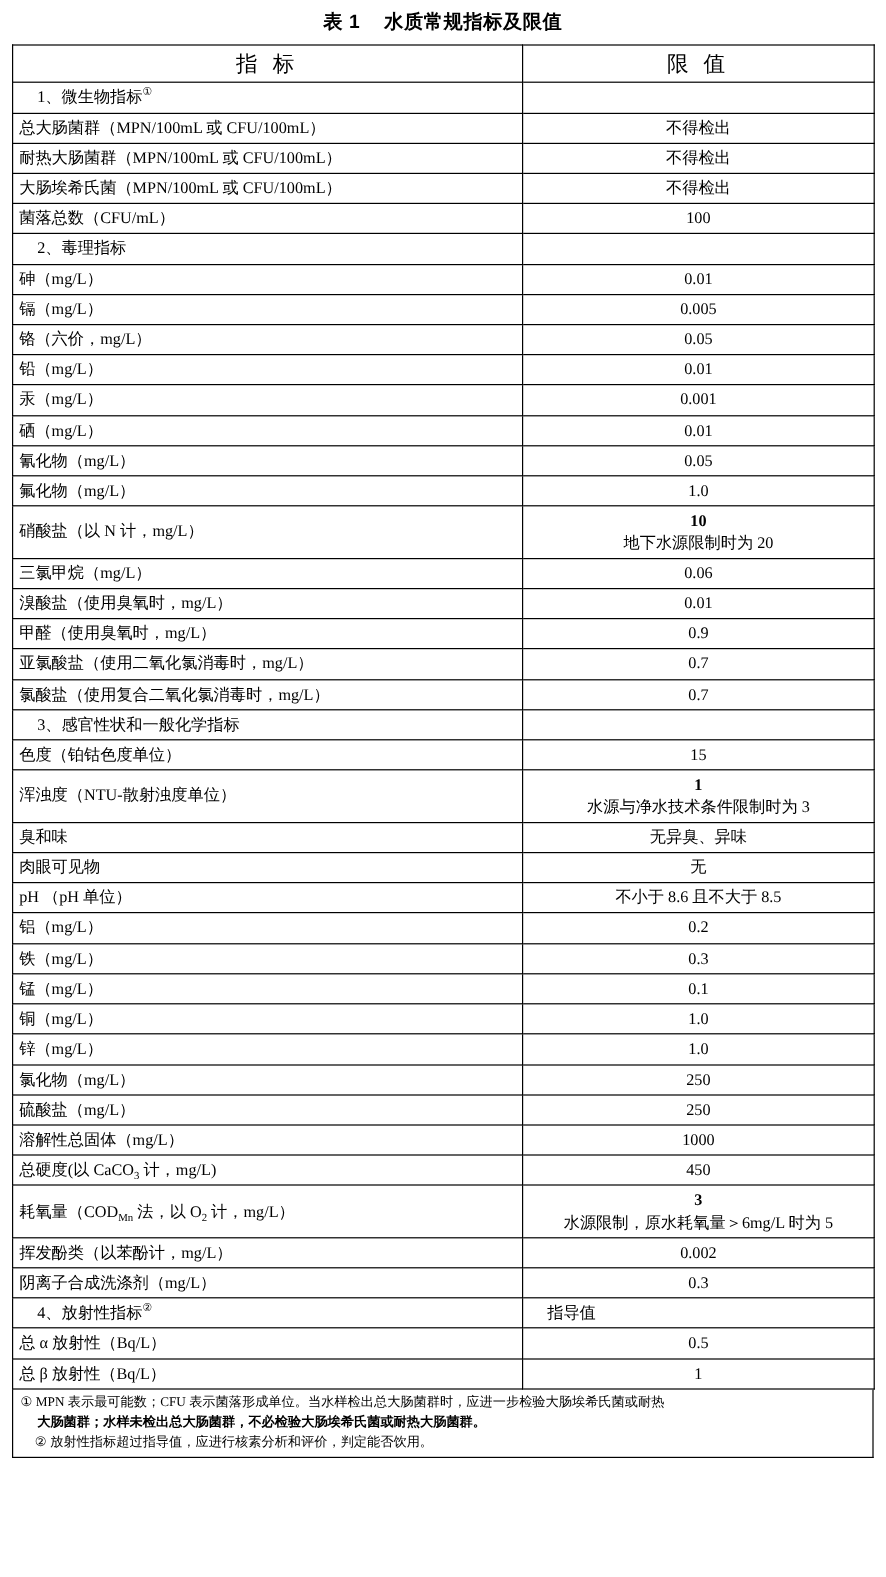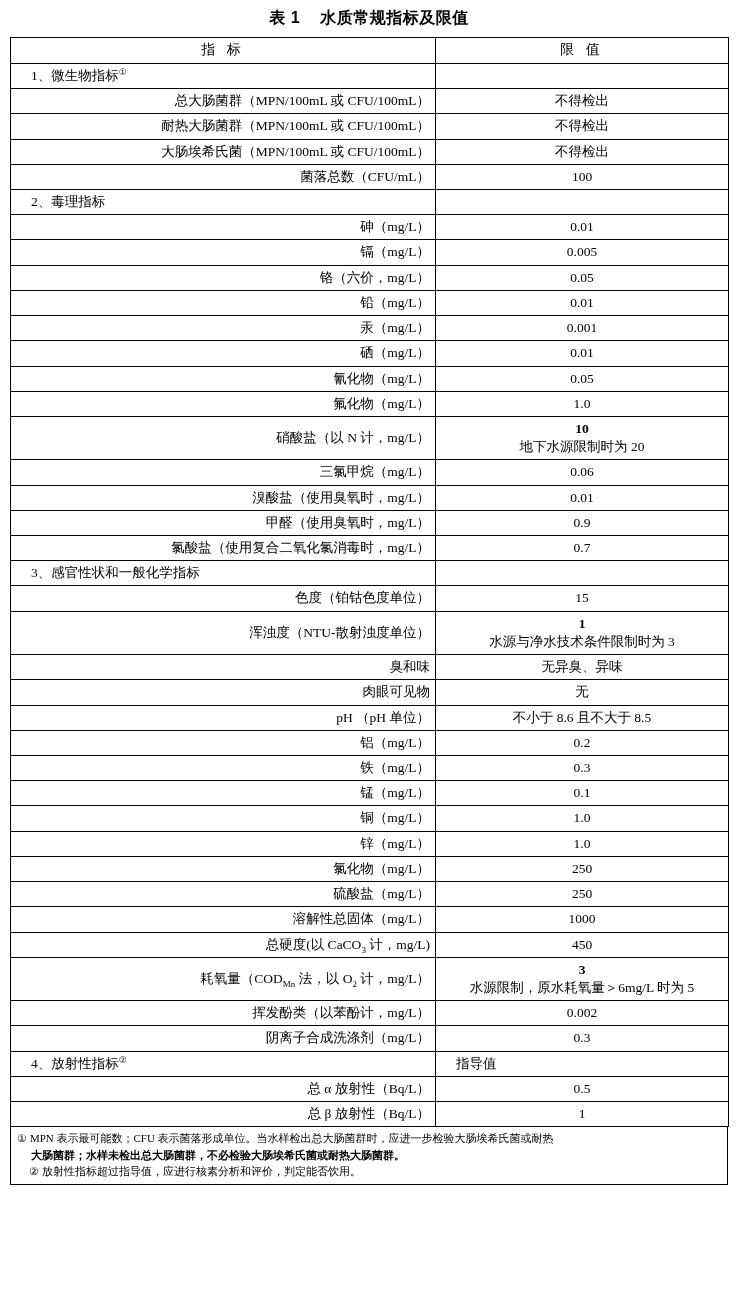--- a/index.html
+++ b/index.html
@@ -36,29 +36,29 @@
   }
   table.wq td, table.wq th {
     border: 1px solid #000000;
     padding: 3px 5px;
     vertical-align: middle;
     line-height: 1.35;
   }
   thead th {
     font-weight: normal;
     text-align: center;
-    font-size: 14px;
+    font-size: 18px;
     letter-spacing: 4px;
     padding: 4px 5px;
   }
   col.c-item { width: 425px; }
   col.c-val  { width: 293px; }
 
   td.item {
-    text-align: right;
+    text-align: left;
     padding-left: 6px;
   }
   td.val {
     text-align: center;
   }
   tr.section td {
     text-align: left;
     padding-left: 20px;
   }
   .val-multi {
@@ -189,20 +189,24 @@
         </tr>
         <tr>
           <td class="item">溴酸盐（使用臭氧时，mg/L）</td>
           <td class="val">0.01</td>
         </tr>
         <tr>
           <td class="item">甲醛（使用臭氧时，mg/L）</td>
           <td class="val">0.9</td>
         </tr>
         <tr>
+          <td class="item">亚氯酸盐（使用二氧化氯消毒时，mg/L）</td>
+          <td class="val">0.7</td>
+        </tr>
+        <tr>
           <td class="item">氯酸盐（使用复合二氧化氯消毒时，mg/L）</td>
           <td class="val">0.7</td>
         </tr>
         <tr class="section">
           <td>3、感官性状和一般化学指标</td>
           <td class="val"></td>
         </tr>
         <tr>
           <td class="item">色度（铂钴色度单位）</td>
           <td class="val">15</td>

